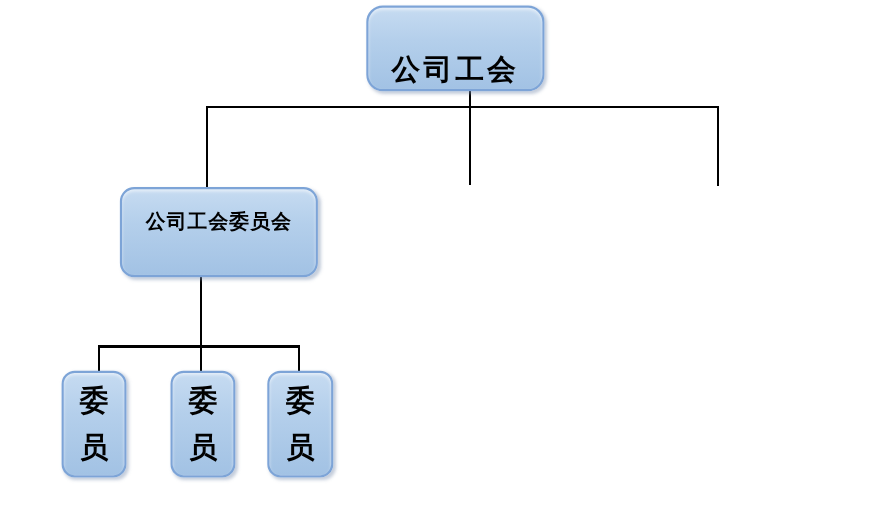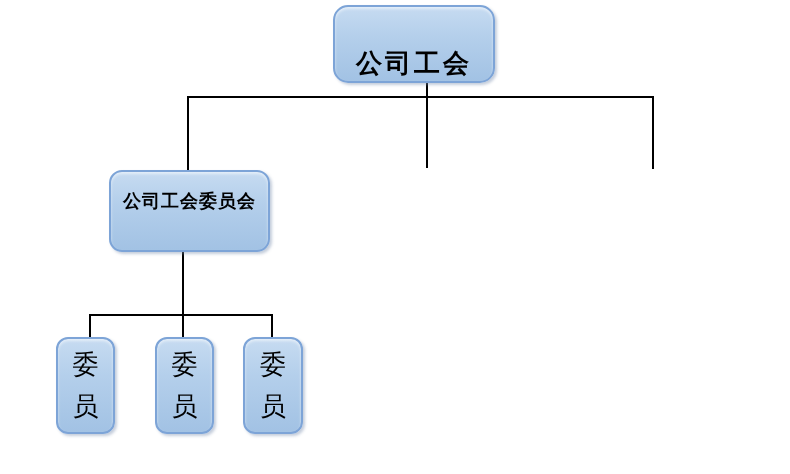--- a/index.html
+++ b/index.html
@@ -49,29 +49,29 @@
     border-radius: 15px;
   }
   
   .n-l2 {
     align-items: flex-start;
     padding-top: 17px;
     font-size: 18px;
     font-weight: bold;
     letter-spacing: 1px;
   }
-  .n-l2a { left: 109px; top: 170px; width: 161px; height: 82px; }
+  .n-l2a { left: 109px; top: 170px; width: 180px; height: 82px; }
   .n-l2b { left: 348px; top: 167px; width: 155px; height: 81px; }
   .n-l2c { left: 569px; top: 168px; width: 163px; height: 82px; }
   
   .n-l3 {
     top: 337px; width: 59px; height: 97px;
     align-items: center;
     font-size: 26px;
-    font-weight: normal;
+    font-weight: bold;
     line-height: 42px;
     padding: 0 13px;
     border-radius: 12px;
   }
   .n-l3a { left: 56px; }
   .n-l3b { left: 155px; }
   .n-l3c { left: 243px; width: 60px; }
 </style>
 </head>
 <body>

